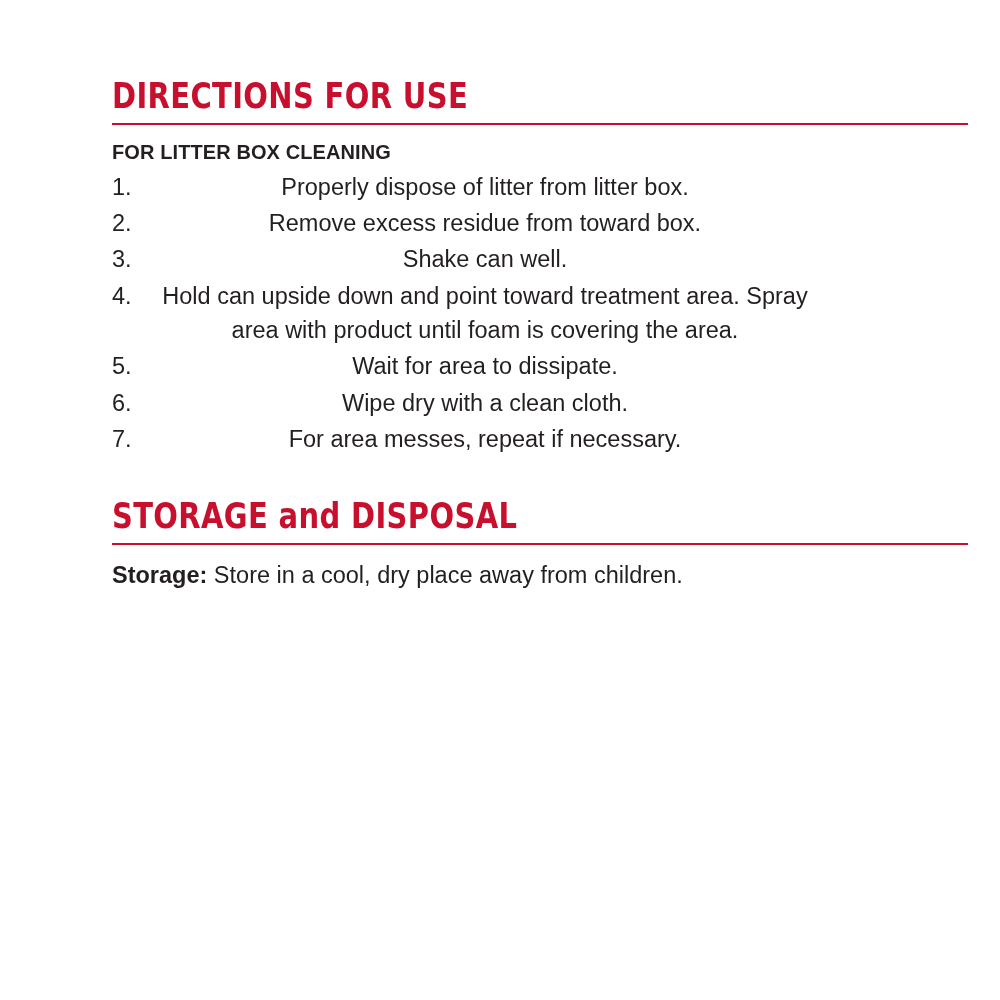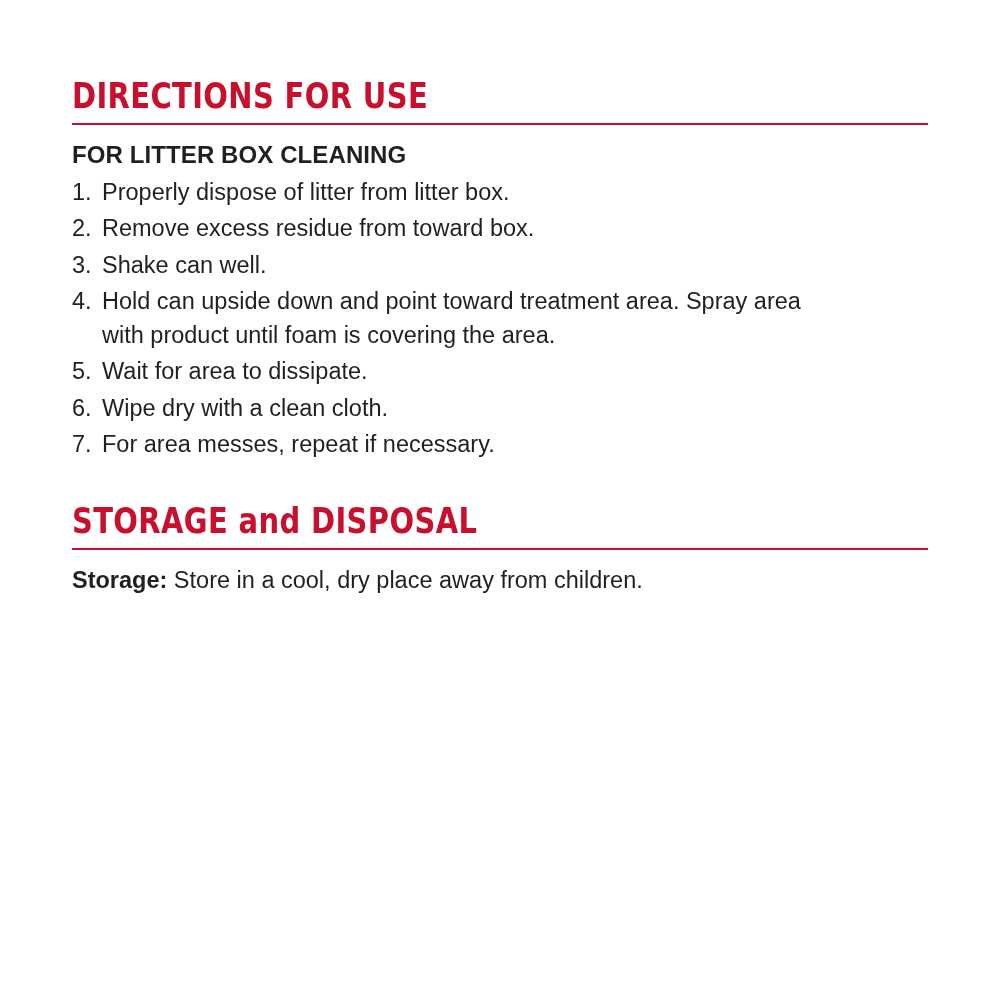--- a/index.html
+++ b/index.html
@@ -12,21 +12,21 @@
     background: #ffffff;
     font-family: "Liberation Sans", sans-serif;
     color: #231f20;
     overflow: hidden;
   }
   .page {
     position: relative;
     width: 900px;
     height: 1000px;
     box-sizing: border-box;
-    padding: 78px 72px 0 72px;
+    padding: 78px 72px 0 112px;
   }
   .section-heading {
     font-family: "DejaVu Sans", sans-serif;
     font-weight: bold;
     font-stretch: condensed;
     color: #c8102e;
     font-size: 35px;
     letter-spacing: 0.4px;
     line-height: 1.05;
     margin: 0;
@@ -43,41 +43,42 @@
   }
   .body-text {
     font-size: 23.5px;
     line-height: 1.42;
     margin: 0 0 14px 0;
     max-width: 840px;
     color: #231f20;
   }
   .subheading {
     font-weight: bold;
-    font-size: 24px;
+    font-size: 20px;
     line-height: 1.3;
     letter-spacing: 0.1px;
     margin: 0 0 5px 0;
     color: #231f20;
   }
   ol.steps {
     list-style: none;
     margin: 0;
     padding: 0;
     counter-reset: stepcount;
   }
   ol.steps li {
     position: relative;
     counter-increment: stepcount;
     font-size: 23.5px;
     line-height: 1.46;
     padding-left: 30px;
     margin: 0 0 2px 0;
     max-width: 845px;
     color: #231f20;
+    text-align: center;
   }
   ol.steps li::before {
     content: counter(stepcount) ".";
     position: absolute;
     left: 0;
     top: 0;
     font-size: 23.5px;
     line-height: 1.46;
     color: #231f20;
   }

